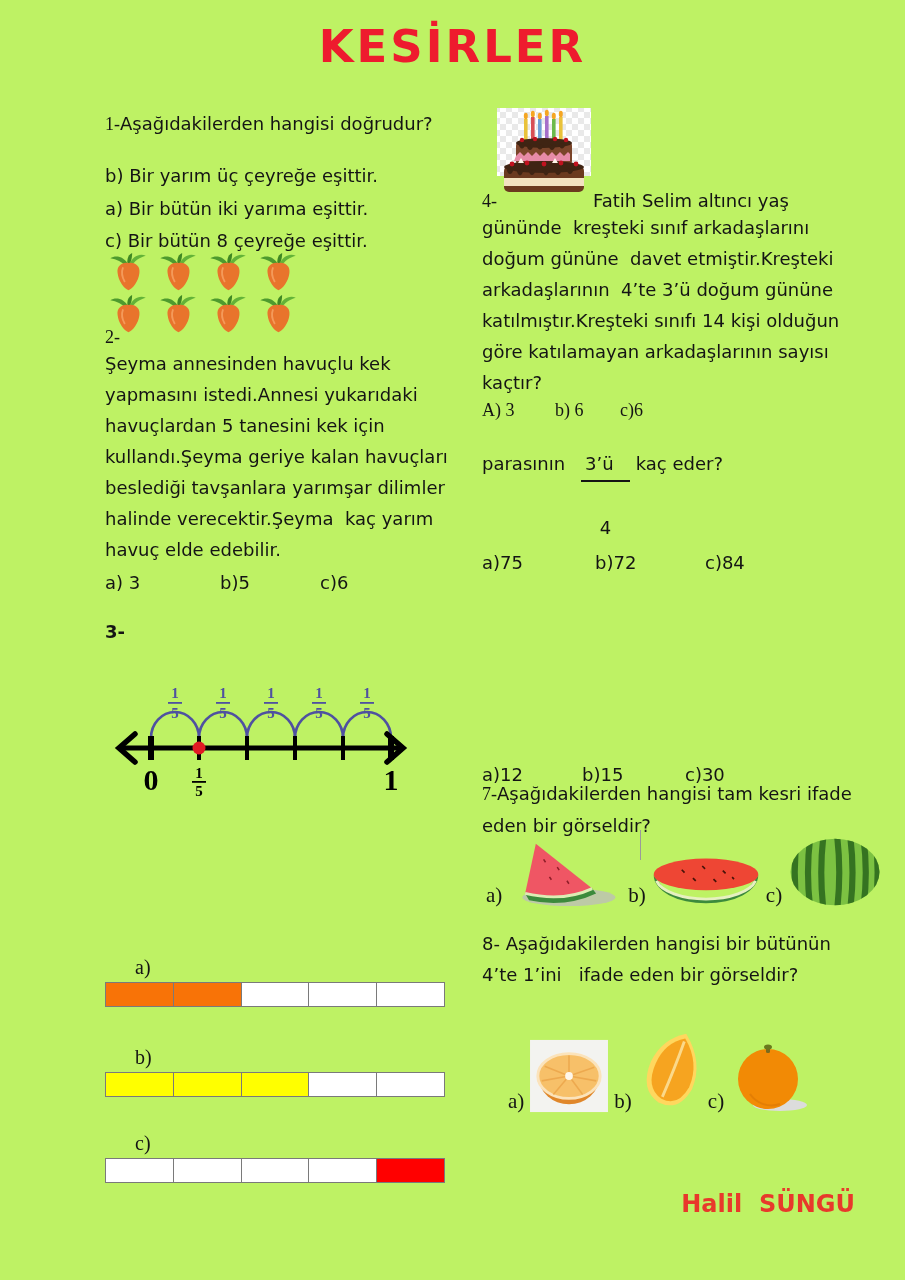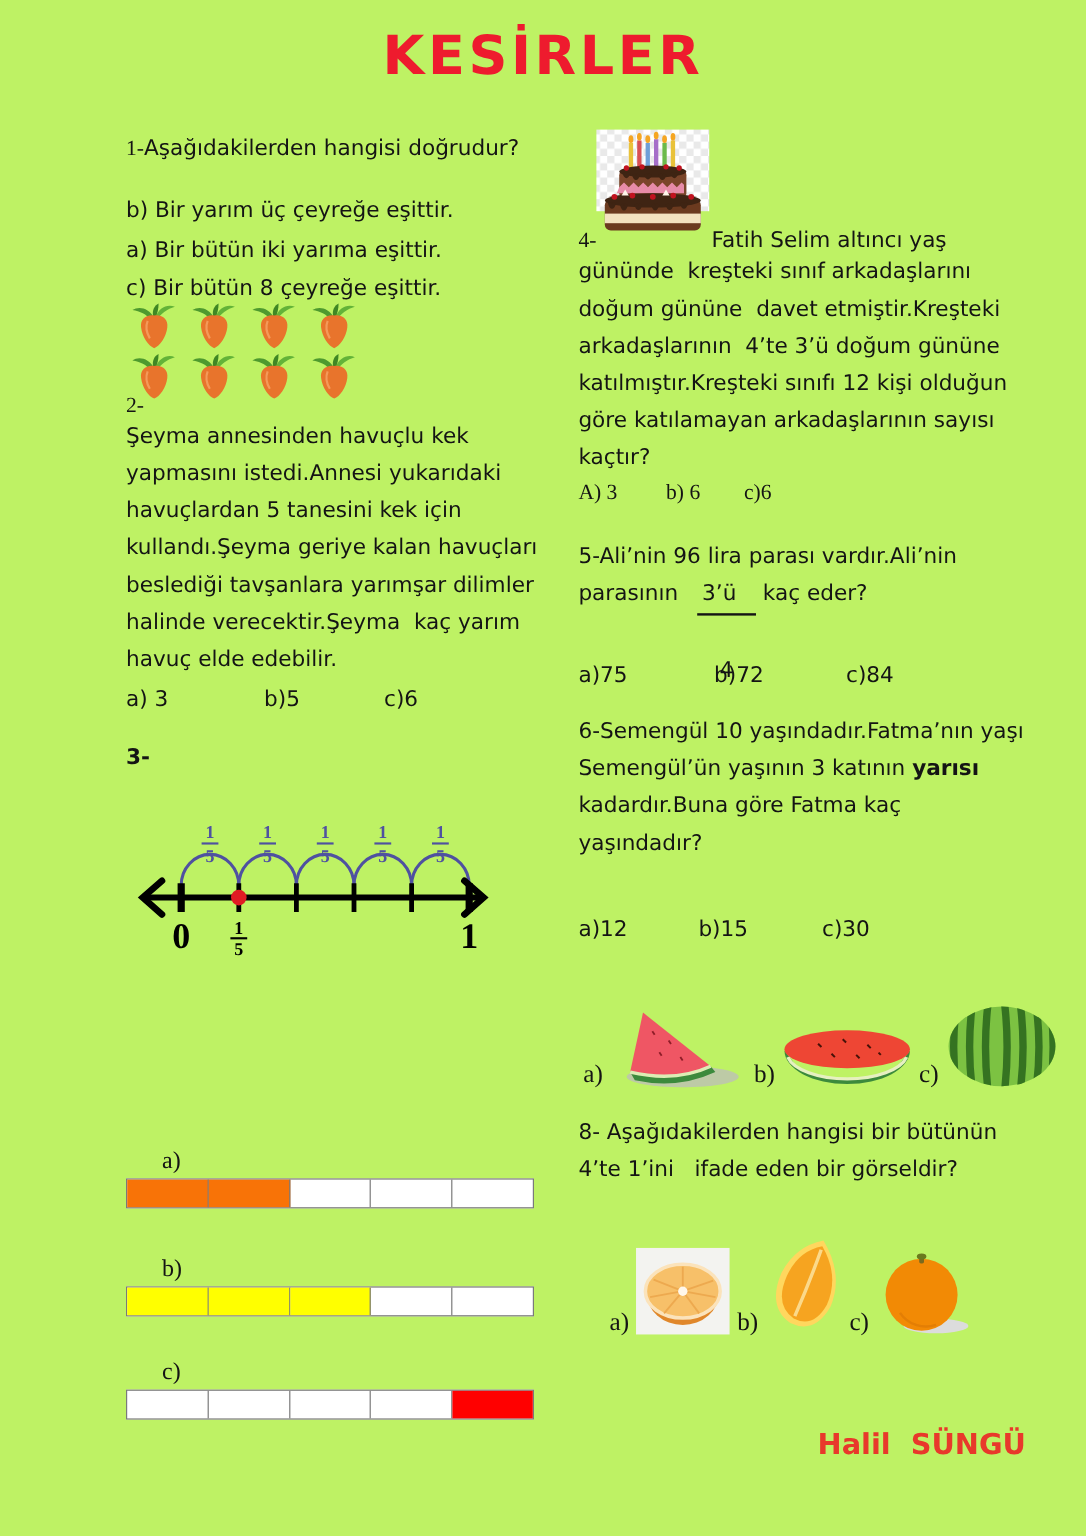--- a/index.html
+++ b/index.html
@@ -259,43 +259,45 @@
           <circle cx="82" cy="58" r="2.4" fill="#c1121f"></circle>
           <path d="M24 57 l3 -5 l3 5 z" fill="#fff6ea"></path>
             <path d="M58 57 l3 -5 l3 5 z" fill="#fff6ea"></path>
         </svg>
       </div>
       <p class="q4-first">
           <span class="serif">4-</span>
           <span class="spacer"></span>
           <span>Fatih Selim altıncı yaş</span>
         </p>
-      <p class="para">gününde  kreşteki sınıf arkadaşlarını doğum gününe  davet etmiştir.Kreşteki arkadaşlarının  4’te 3’ü doğum gününe katılmıştır.Kreşteki sınıfı 12 kişi olduğun göre katılamayan arkadaşlarının sayısı kaçtır?</p>
+      <p class="para">gününde  kreşteki sınıf arkadaşlarını doğum gününe  davet etmiştir.Kreşteki arkadaşlarının  4’te 3’ü doğum gününe katılmıştır.Kreşteki sınıfı 14 kişi olduğun göre katılamayan arkadaşlarının sayısı kaçtır?</p>
     </div>
 
     <p class="abs s-q4opts optrow opts-q4 serif"><span>A)  3</span><span>b)  6</span><span>c)6</span></p>
 
     <div class="abs s-q5">
-      <p class="para nowrap">5-Ali’nin 96 lira parası vardır.Ali’nin</p>
       <div class="fracline">
         <span>parasının</span>
         <span class="frac">
           <span class="fnum">3’ü</span>
           <span class="fden">4</span>
         </span>
         <span>kaç eder?</span>
       </div>
     </div>
 
     <p class="abs s-q5opts optrow opts-q5"><span>a)75</span><span>b)72</span><span>c)84</span></p>
 
-    <p class="abs s-q6 para"><span>6-Semengül 10 yaşındadır.Fatma’nın yaşı Semengül’ün yaşının 3 katının </span><b>yarısı</b><span> kadardır.Buna göre Fatma kaç yaşındadır?</span></p>
 
     <p class="abs s-q6opts optrow opts-q6"><span>a)12</span><span>b)15</span><span>c)30</span></p>
 
+    <div class="abs s-q7">
+      <p class="para"><span class="serif">7-</span><span>Aşağıdakilerden hangisi tam kesri ifade eden bir görseldir?</span></p>
+      <span class="cursor-line"></span>
+    </div>
 
     <div class="abs s-q7imgs">
       <span class="imglabel serif">a)</span>
       <svg width="118" height="70" viewBox="0 0 120 72">
         <ellipse cx="64" cy="61" rx="48" ry="9" fill="#bcbcbc" opacity="0.75"></ellipse>
         <path d="M30 6 L88 52 Q58 66 19 57 Z" fill="#ef5664"></path>
         <path d="M38 22 l2 3 M52 30 l2 3 M44 40 l2 3 M62 44 l2 3" stroke="#8f1d28" stroke-width="1.6"></path>
         <path d="M88 52 Q58 66 19 57 L23 64 Q60 72 92 57 Z" fill="#3c8a3c"></path>
         <path d="M88 52 Q58 66 19 57" stroke="#dcedb4" stroke-width="3" fill="none"></path>
       </svg>

